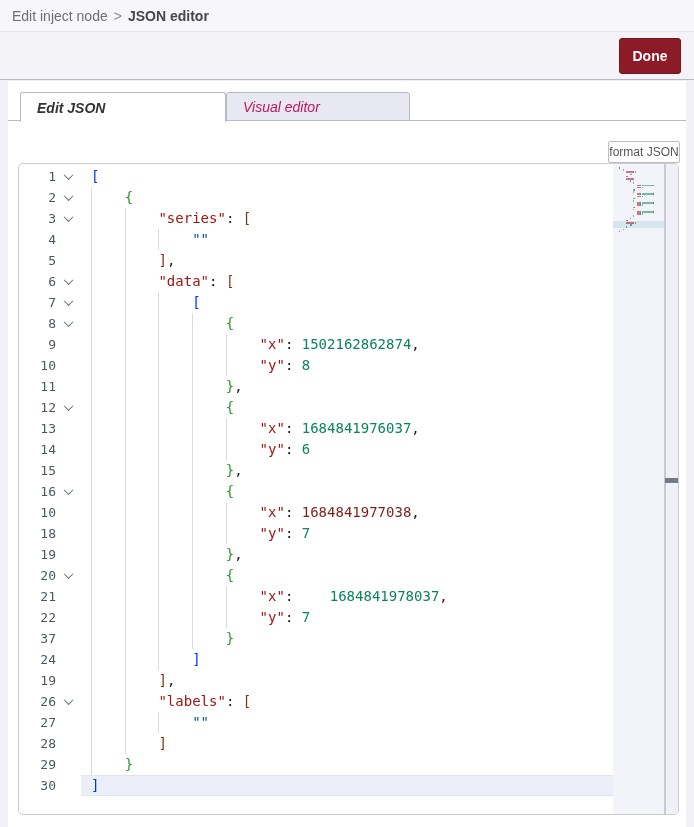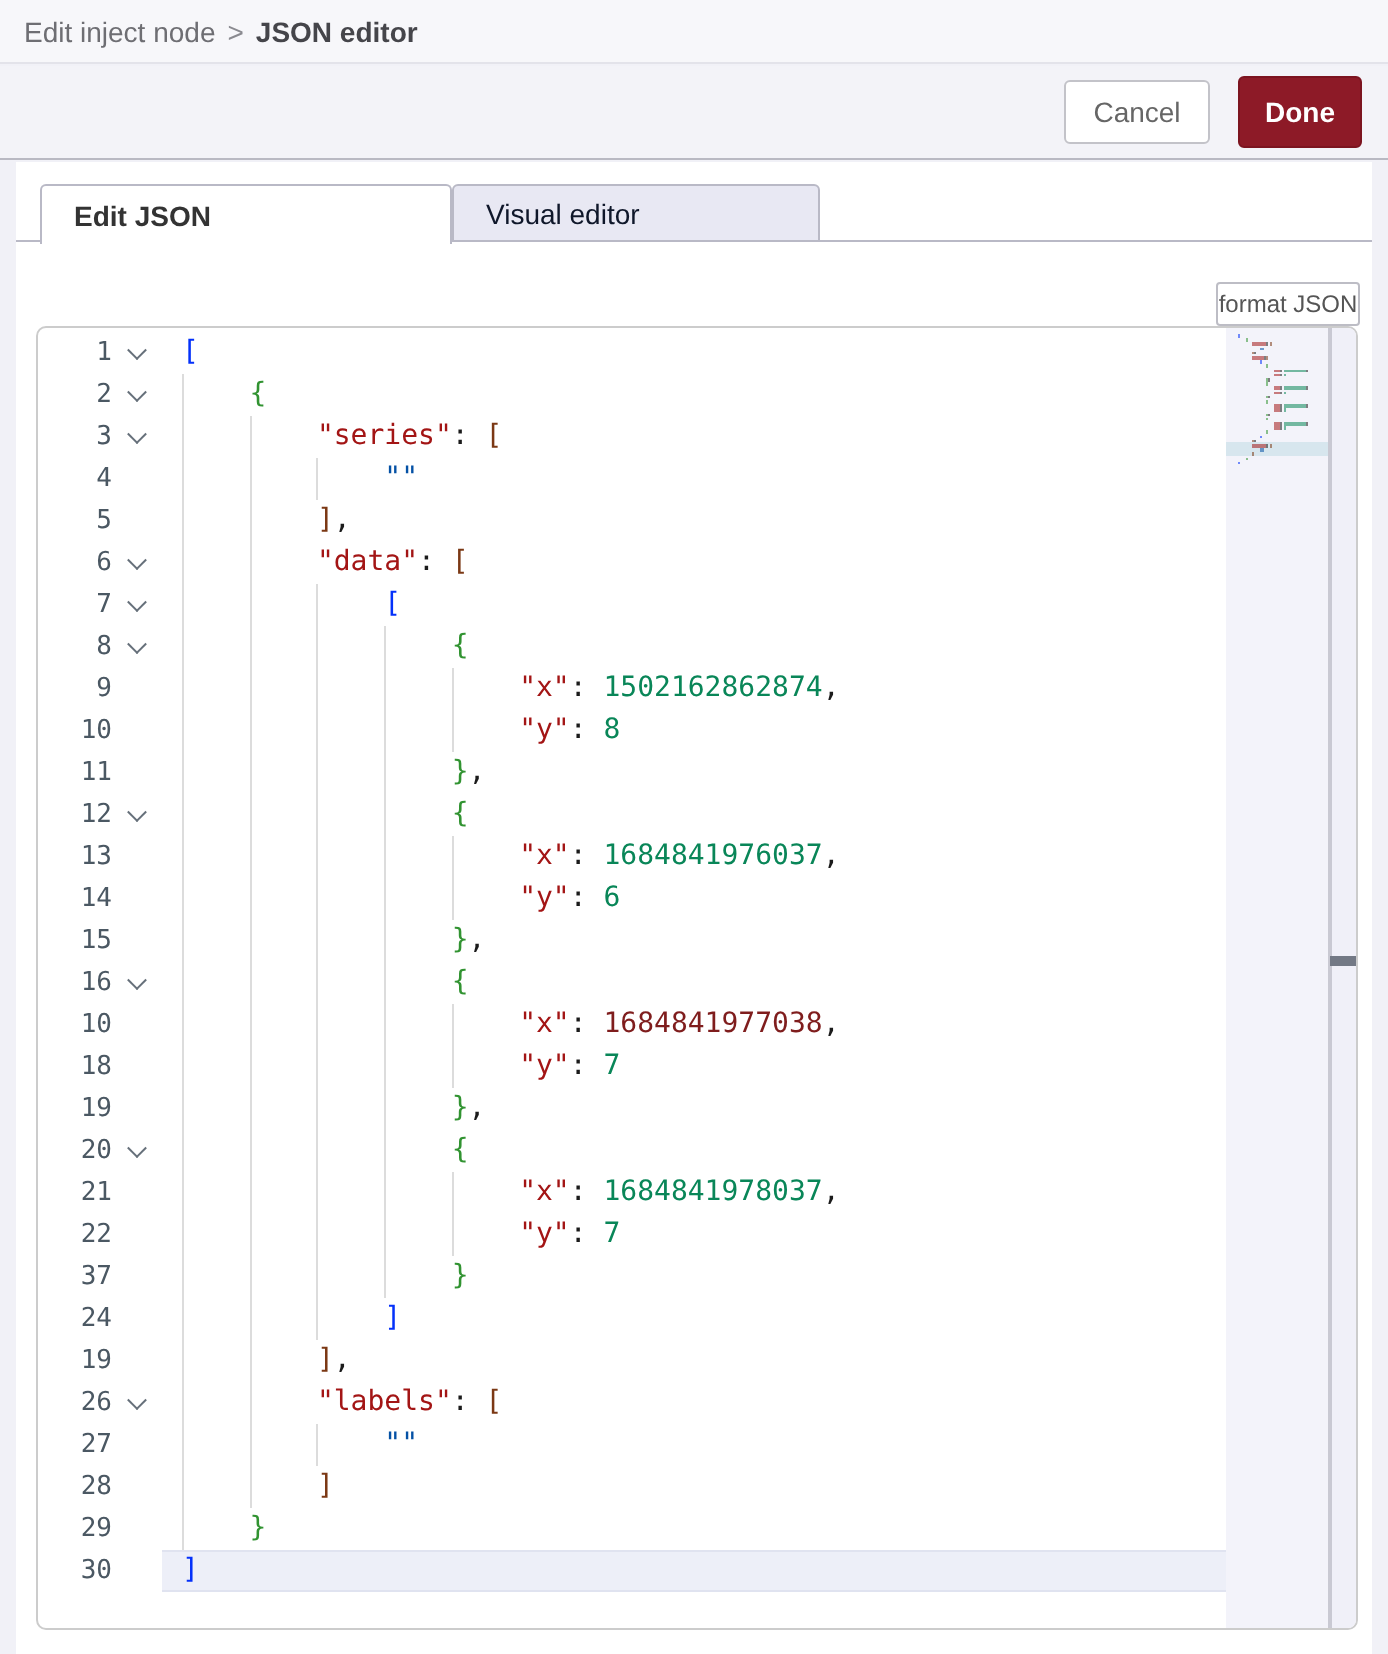--- a/index.html
+++ b/index.html
@@ -20,24 +20,24 @@
     background:#fff; border:1px solid #c3c3c9; border-radius:3px; color:#666;
     font-size:14px; font-family:inherit; cursor:pointer; }
   .btn-done { position:absolute; left:619px; top:5px; width:62px; height:36px;
     background:#8d1a27; border:1px solid #7c1420; border-radius:3px; color:#fff;
     font-size:14px; font-weight:bold; font-family:inherit; cursor:pointer; }
 
   .panel { position:absolute; left:8px; top:81px; width:678px; height:746px; background:#fff; }
 
   
   .tab { position:absolute; top:92px; height:29px; font-size:14px; display:flex;
-    align-items:center; padding-left:16px; border:1px solid #b9b9c6; border-radius:3px 3px 0 0; }
+    align-items:center; padding-left:16px; border:1px solid #b9b9c6; border-radius:3px 3px 0 0;font-style:italic; }
   .tab-active { left:20px; width:206px; height:30px; background:#fff; border-bottom:none;
     font-weight:bold; color:#333; z-index:3; }
-  .tab-inactive { left:226px; width:184px; background:#e8e8f3; color:#0f172a; z-index:1; cursor:pointer; }
+  .tab-inactive { left:226px; width:184px; background:#e8e8f3; color:#be185d; z-index:1; cursor:pointer; }
   .tab-underline { position:absolute; left:8px; top:120px; width:678px; height:1px;
     background:#b9b9c6; z-index:2; }
 
   .btn-format { position:absolute; left:608px; top:141px; width:72px; height:22px;
     background:#fff; border:1px solid #bdbdc5; border-radius:2px; color:#555;
     font-size:12px; font-family:inherit; cursor:pointer; z-index:4; }
 
   
   .editor { position:absolute; left:18px; top:163px; width:661px; height:652px;
     background:#fff; border:1px solid #ccc; border-radius:5px; overflow:hidden; }
@@ -64,21 +64,20 @@
 </head>
 <body>
 
 <div class="breadcrumb-bar">
   <span class="bc-parent">Edit inject node</span>
   <span class="bc-sep">&gt;</span>
   <span class="bc-current">JSON editor</span>
 </div>
 
 <div class="button-bar">
-  <button class="btn-cancel">Cancel</button>
   <button class="btn-done">Done</button>
 </div>
 
 <div class="panel"></div>
 
 <div class="tab tab-active">Edit JSON</div>
 <div class="tab tab-inactive">Visual editor</div>
 <div class="tab-underline"></div>
 
 <button class="btn-format">format JSON</button>
@@ -252,21 +251,21 @@
       <pre class="crow"><span style="color: rgb(27, 27, 27);">                </span><span style="color: rgb(49, 147, 49);">}</span><span style="color: rgb(27, 27, 27);">,</span></pre>
       <pre class="crow"><span style="color: rgb(27, 27, 27);">                </span><span style="color: rgb(49, 147, 49);">{</span></pre>
       <pre class="crow"><span style="color: rgb(27, 27, 27);">                    </span><span style="color: rgb(163, 21, 21);">"x"</span><span style="color: rgb(27, 27, 27);">: </span><span style="color: rgb(9, 134, 88);">1684841976037</span><span style="color: rgb(27, 27, 27);">,</span></pre>
       <pre class="crow"><span style="color: rgb(27, 27, 27);">                    </span><span style="color: rgb(163, 21, 21);">"y"</span><span style="color: rgb(27, 27, 27);">: </span><span style="color: rgb(9, 134, 88);">6</span></pre>
       <pre class="crow"><span style="color: rgb(27, 27, 27);">                </span><span style="color: rgb(49, 147, 49);">}</span><span style="color: rgb(27, 27, 27);">,</span></pre>
       <pre class="crow"><span style="color: rgb(27, 27, 27);">                </span><span style="color: rgb(49, 147, 49);">{</span></pre>
       <pre class="crow"><span style="color: rgb(27, 27, 27);">                    </span><span style="color: rgb(163, 21, 21);">"x"</span><span style="color: rgb(27, 27, 27);">: </span><span style="color: #7f1d1d;">1684841977038</span><span style="color: rgb(27, 27, 27);">,</span></pre>
       <pre class="crow"><span style="color: rgb(27, 27, 27);">                    </span><span style="color: rgb(163, 21, 21);">"y"</span><span style="color: rgb(27, 27, 27);">: </span><span style="color: rgb(9, 134, 88);">7</span></pre>
       <pre class="crow"><span style="color: rgb(27, 27, 27);">                </span><span style="color: rgb(49, 147, 49);">}</span><span style="color: rgb(27, 27, 27);">,</span></pre>
       <pre class="crow"><span style="color: rgb(27, 27, 27);">                </span><span style="color: rgb(49, 147, 49);">{</span></pre>
-      <pre class="crow"><span style="color: rgb(27, 27, 27);">                    </span><span style="color: rgb(163, 21, 21);">"x"</span><span style="color: rgb(27, 27, 27);">: </span><span style="color: rgb(9, 134, 88);">1684841978037</span><span style="color: rgb(27, 27, 27);">,</span></pre>
+      <pre class="crow"><span style="color: rgb(27, 27, 27);">                    </span><span style="color: rgb(163, 21, 21);">"x"</span><span style="color: rgb(27, 27, 27);">: </span><span style="color: rgb(9, 134, 88); margin-left: 28px;">1684841978037</span><span style="color: rgb(27, 27, 27);">,</span></pre>
       <pre class="crow"><span style="color: rgb(27, 27, 27);">                    </span><span style="color: rgb(163, 21, 21);">"y"</span><span style="color: rgb(27, 27, 27);">: </span><span style="color: rgb(9, 134, 88);">7</span></pre>
       <pre class="crow"><span style="color: rgb(27, 27, 27);">                </span><span style="color: rgb(49, 147, 49);">}</span></pre>
       <pre class="crow"><span style="color: rgb(27, 27, 27);">            </span><span style="color: rgb(4, 49, 250);">]</span></pre>
       <pre class="crow"><span style="color: rgb(27, 27, 27);">        </span><span style="color: rgb(123, 56, 20);">]</span><span style="color: rgb(27, 27, 27);">,</span></pre>
       <pre class="crow"><span style="color: rgb(27, 27, 27);">        </span><span style="color: rgb(163, 21, 21);">"labels"</span><span style="color: rgb(27, 27, 27);">: </span><span style="color: rgb(123, 56, 20);">[</span></pre>
       <pre class="crow"><span style="color: rgb(27, 27, 27);">            </span><span style="color: rgb(4, 81, 165);">""</span></pre>
       <pre class="crow"><span style="color: rgb(27, 27, 27);">        </span><span style="color: rgb(123, 56, 20);">]</span></pre>
       <pre class="crow"><span style="color: rgb(27, 27, 27);">    </span><span style="color: rgb(49, 147, 49);">}</span></pre>
       <pre class="crow cur"><span style="color: rgb(4, 49, 250);">]</span></pre>
     </div>

